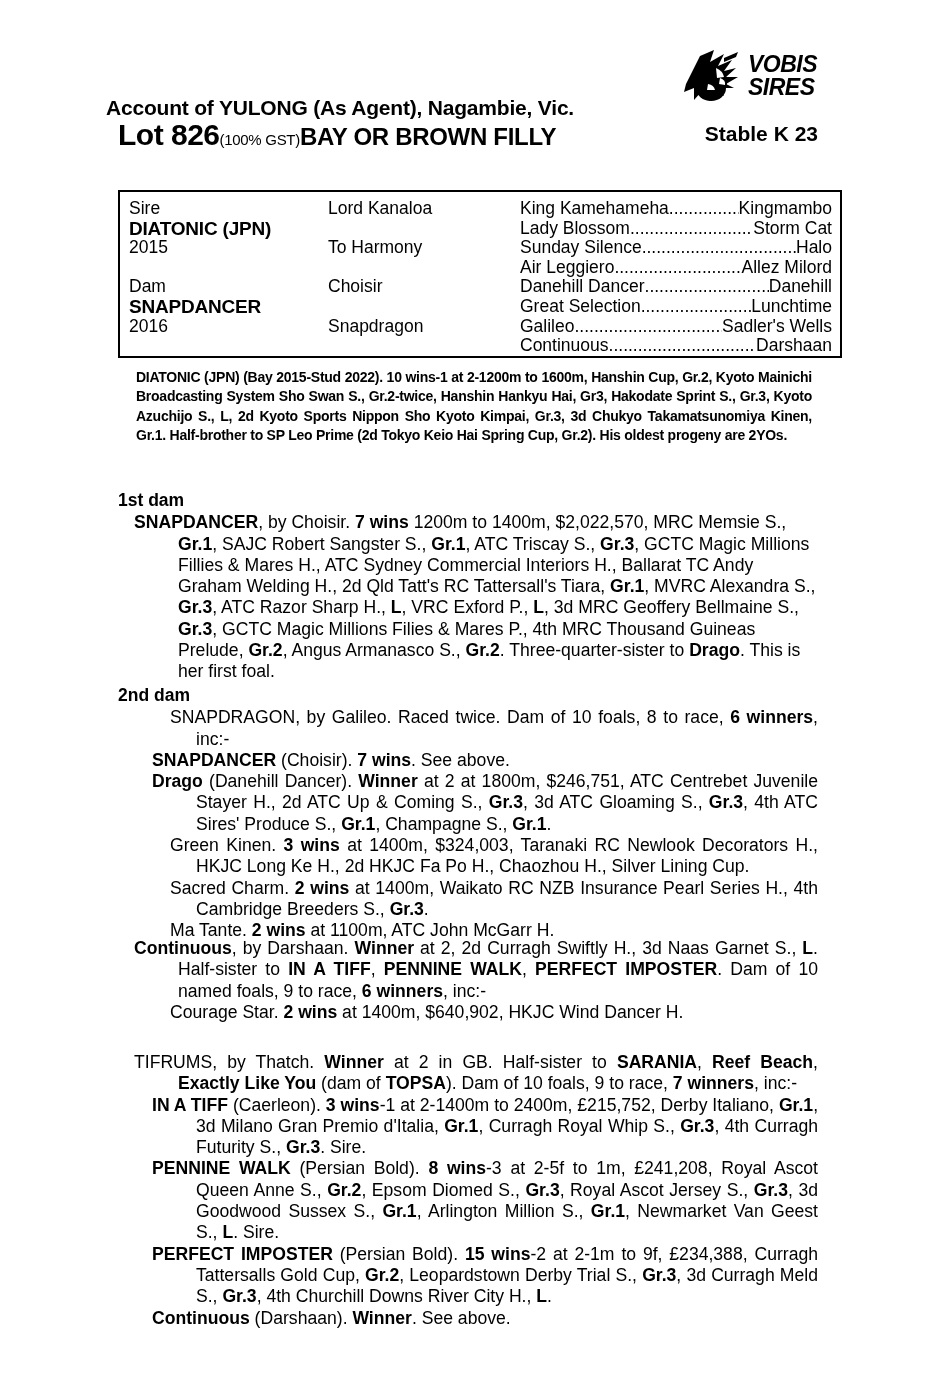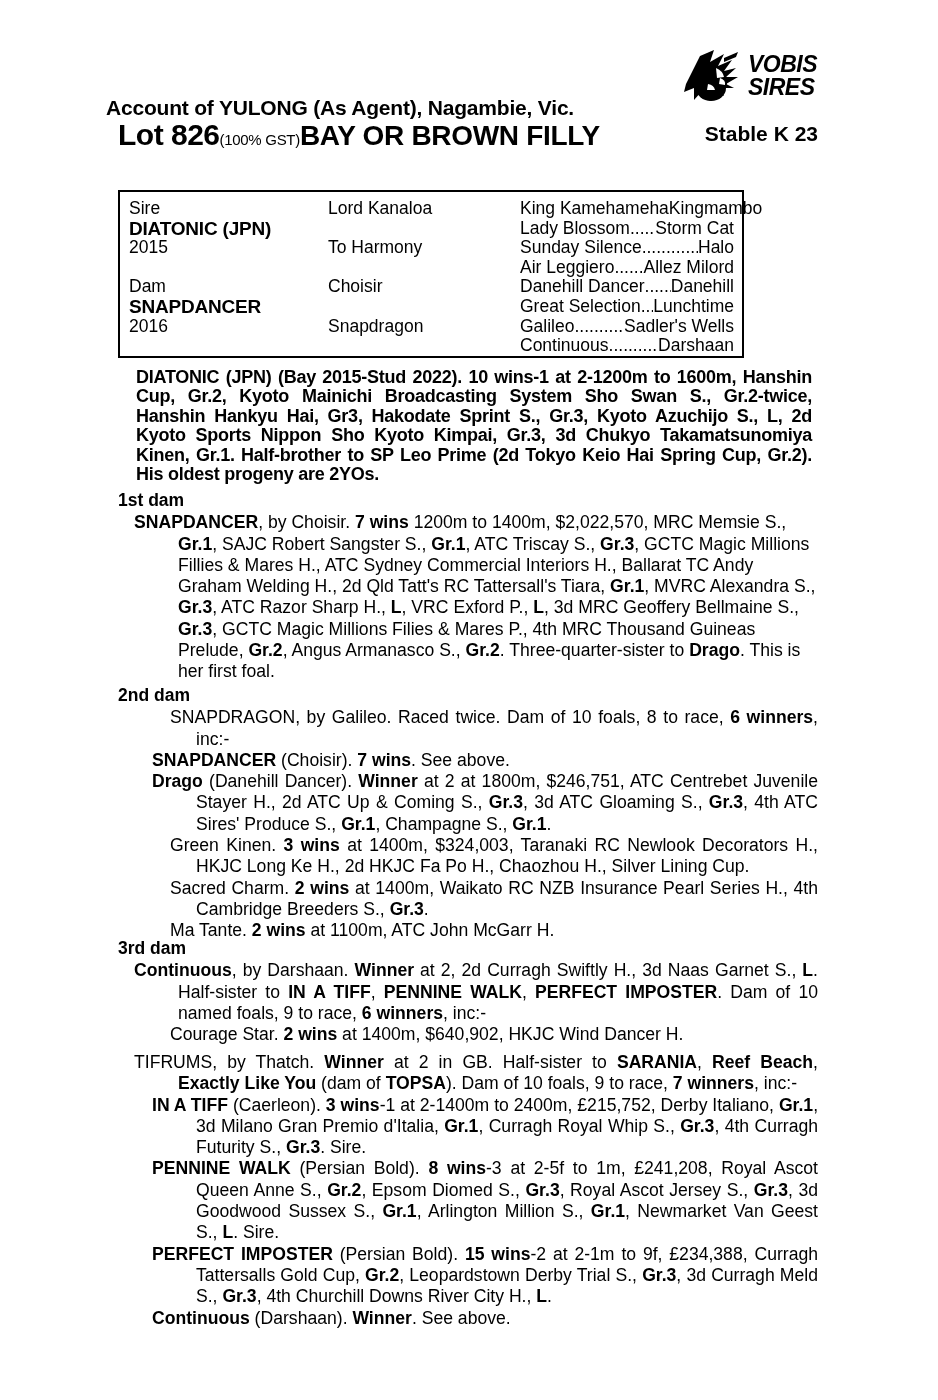--- a/index.html
+++ b/index.html
@@ -27,42 +27,42 @@
     position:absolute;left:118px;top:118px;width:700px;height:34px;
   }
   .lot-no{
     font-weight:bold;font-size:30px;letter-spacing:-0.5px;
     vertical-align:baseline;
   }
   .gst{
     font-size:15px;font-weight:normal;letter-spacing:-0.3px;
   }
   .colour-sex{
-    font-weight:bold;font-size:28px;letter-spacing:-0.3px;
+    font-weight:bold;font-size:24px;letter-spacing:-0.3px;
   }
   .stable{
     position:absolute;right:0;top:4px;
     font-weight:bold;font-size:21px;text-align:right;
   }
 
   .foaled-row{
     position:absolute;left:118px;top:157px;width:700px;height:26px;
     font-size:19px;
   }
   .branded{
     position:absolute;left:380px;top:0;
     font-size:19px;white-space:nowrap;
   }
   .brandmark{
     display:inline-block;vertical-align:-4px;margin:0 1px;
   }
 
   
   .ped{
-    position:absolute;left:118px;top:190px;width:626px;height:168px;
+    position:absolute;left:118px;top:190px;width:724px;height:168px;
     border:2px solid #000;box-sizing:border-box;
   }
   .ped-inner{position:relative;width:100%;height:100%;}
   .ped-row{
     position:absolute;left:0;right:0;height:21px;line-height:21px;
     font-size:17.5px;
   }
   .c1{position:absolute;left:9px;width:180px;white-space:nowrap;}
   .c2{position:absolute;left:208px;width:180px;white-space:nowrap;}
   .c3{position:absolute;left:400px;right:8px;}
@@ -73,21 +73,21 @@
   .gp .a{white-space:nowrap;}
   .gp .fill{
     flex:1 1 auto;overflow:hidden;white-space:nowrap;
     font-size:17.5px;letter-spacing:0px;
   }
   .gp .b{white-space:nowrap;}
 
   
   .siresum{
     position:absolute;left:136px;top:368px;width:676px;
-    font-weight:bold;font-size:18px;line-height:19.4px;
+    font-weight:bold;font-size:14px;line-height:19.4px;
     text-align:justify;letter-spacing:-0.25px;
   }
 
   
   .blk{position:absolute;left:118px;width:700px;font-size:17.6px;line-height:21.3px;}
   .damhead{font-weight:bold;font-size:17.5px;margin-bottom:1px;}
   .p{
     text-align:justify;
     text-indent:0;
     padding-left:0;
@@ -236,21 +236,20 @@
       <div class="blk" style="top: 685px;">
         <div class="damhead">2nd dam</div>
         <div class="p hang3"><span>SNAPDRAGON, by Galileo. Raced twice. Dam of 10 foals, 8 to race, </span><b>6 winners</b><span>, inc:-</span></div>
         <div class="p hang2"><b>SNAPDANCER</b><span> (Choisir). </span><b>7 wins</b><span>. See above.</span></div>
         <div class="p hang2"><b>Drago</b><span> (Danehill Dancer). </span><b>Winner</b><span> at 2 at 1800m, $246,751, ATC Centrebet Juvenile Stayer H., 2d ATC Up &amp; Coming S., </span><b>Gr.3</b><span>, 3d ATC Gloaming S., </span><b>Gr.3</b><span>, 4th ATC Sires' Produce S., </span><b>Gr.1</b><span>, Champagne S., </span><b>Gr.1</b><span>.</span></div>
         <div class="p hang3"><span>Green Kinen. </span><b>3 wins</b><span> at 1400m, $324,003, Taranaki RC Newlook Decorators H., HKJC Long Ke H., 2d HKJC Fa Po H., Chaozhou H., Silver Lining Cup.</span></div>
         <div class="p hang3"><span>Sacred Charm. </span><b>2 wins</b><span> at 1400m, Waikato RC NZB Insurance Pearl Series H., 4th Cambridge Breeders S., </span><b>Gr.3</b><span>.</span></div>
         <div class="p hang3 nojust"><span>Ma Tante. </span><b>2 wins</b><span> at 1100m, ATC John McGarr H.</span></div>
       </div>
       <div class="blk" style="top: 938px;">
-        <div class="damhead">3rd dam</div>
         <div class="p hang1"><b>Continuous</b><span>, by Darshaan. </span><b>Winner</b><span> at 2, 2d Curragh Swiftly H., 3d Naas Garnet S., </span><b>L</b><span>. Half-sister to </span><b>IN A TIFF</b><span>, </span><b>PENNINE WALK</b><span>, </span><b>PERFECT IMPOSTER</b><span>. Dam of 10 named foals, 9 to race, </span><b>6 winners</b><span>, inc:-</span></div>
         <div class="p hang3 nojust"><span>Courage Star. </span><b>2 wins</b><span> at 1400m, $640,902, HKJC Wind Dancer H.</span></div>
       </div>
       <div class="blk" style="top: 1052px;">
         <div class="p hang1"><span>TIFRUMS, by Thatch. </span><b>Winner</b><span> at 2 in GB. Half-sister to </span><b>SARANIA</b><span>, </span><b>Reef Beach</b><span>, </span><b>Exactly Like You</b><span> (dam of </span><b>TOPSA</b><span>). Dam of 10 foals, 9 to race, </span><b>7 winners</b><span>, inc:-</span></div>
         <div class="p hang2"><b>IN A TIFF</b><span> (Caerleon). </span><b>3 wins</b><span>-1 at 2-1400m to 2400m, £215,752, Derby Italiano, </span><b>Gr.1</b><span>, 3d Milano Gran Premio d'Italia, </span><b>Gr.1</b><span>, Curragh Royal Whip S., </span><b>Gr.3</b><span>, 4th Curragh Futurity S., </span><b>Gr.3</b><span>. Sire.</span></div>
         <div class="p hang2"><b>PENNINE WALK</b><span> (Persian Bold). </span><b>8 wins</b><span>-3 at 2-5f to 1m, £241,208, Royal Ascot Queen Anne S., </span><b>Gr.2</b><span>, Epsom Diomed S., </span><b>Gr.3</b><span>, Royal Ascot Jersey S., </span><b>Gr.3</b><span>, 3d Goodwood Sussex S., </span><b>Gr.1</b><span>, Arlington Million S., </span><b>Gr.1</b><span>, Newmarket Van Geest S., </span><b>L</b><span>. Sire.</span></div>
         <div class="p hang2"><b>PERFECT IMPOSTER</b><span> (Persian Bold). </span><b>15 wins</b><span>-2 at 2-1m to 9f, £234,388, Curragh Tattersalls Gold Cup, </span><b>Gr.2</b><span>, Leopardstown Derby Trial S., </span><b>Gr.3</b><span>, 3d Curragh Meld S., </span><b>Gr.3</b><span>, 4th Churchill Downs River City H., </span><b>L</b><span>.</span></div>
         <div class="p hang2 nojust"><b>Continuous</b><span> (Darshaan). </span><b>Winner</b><span>. See above.</span></div>
       </div>

